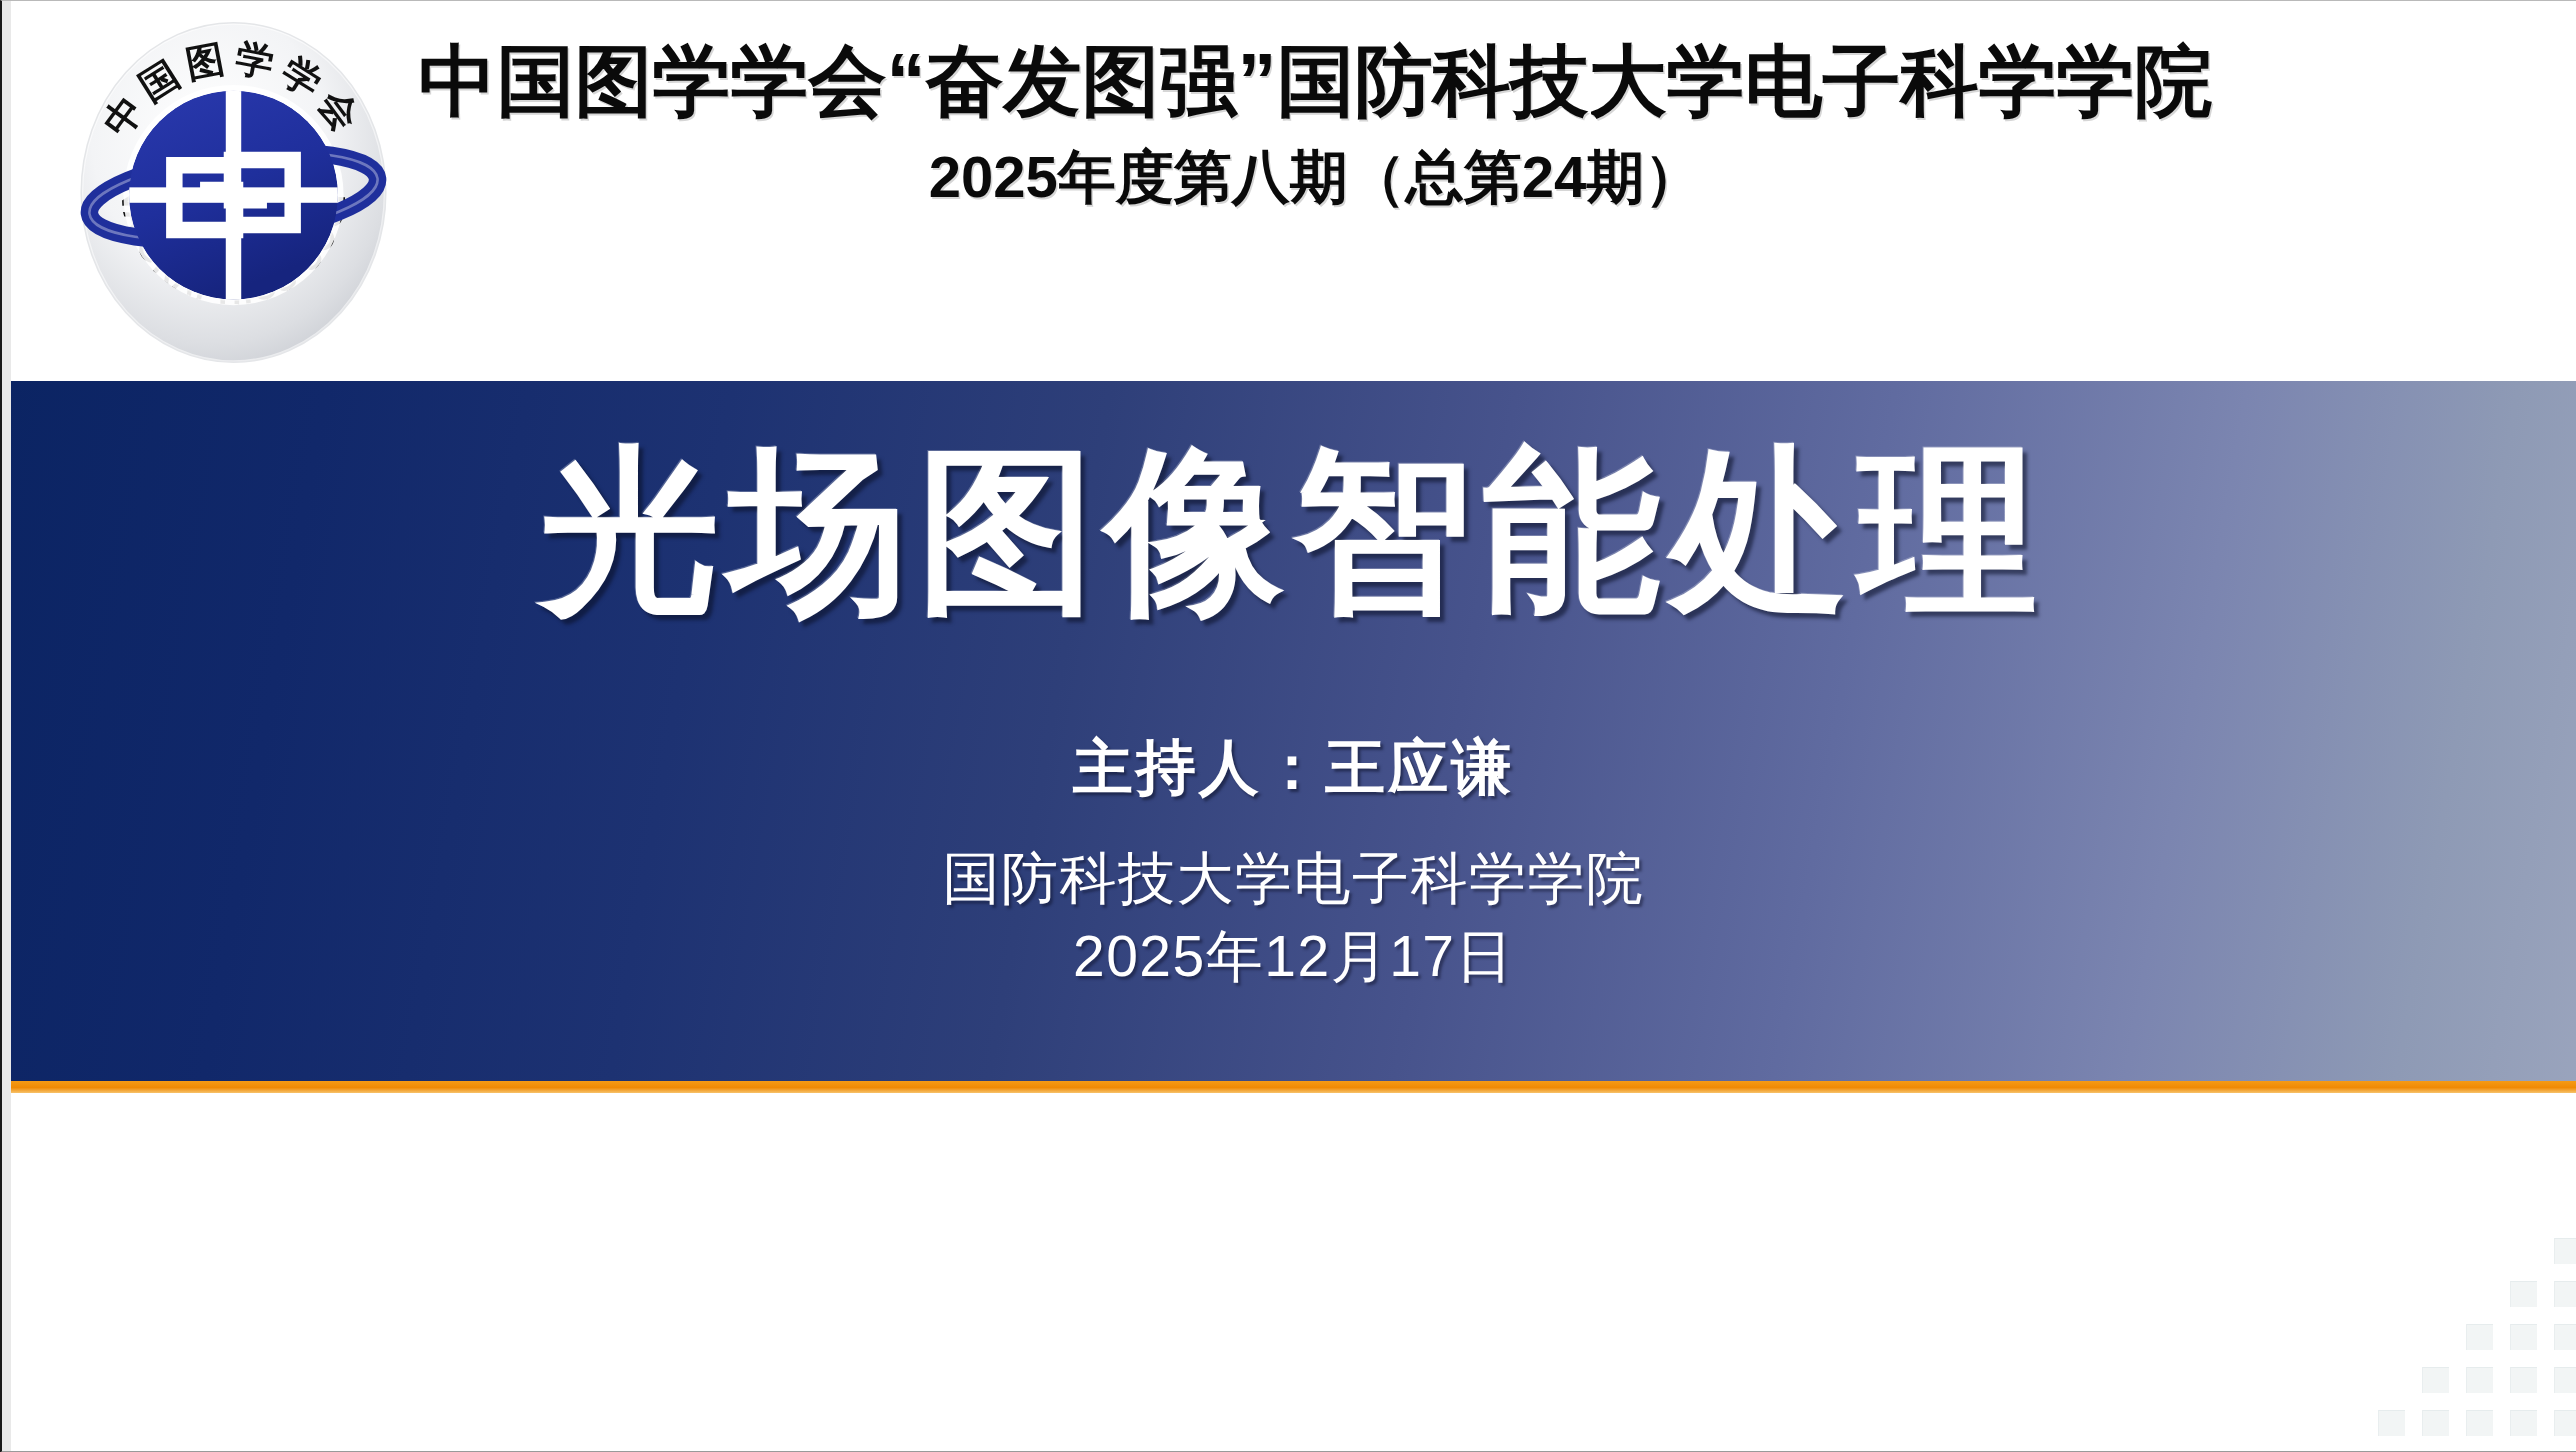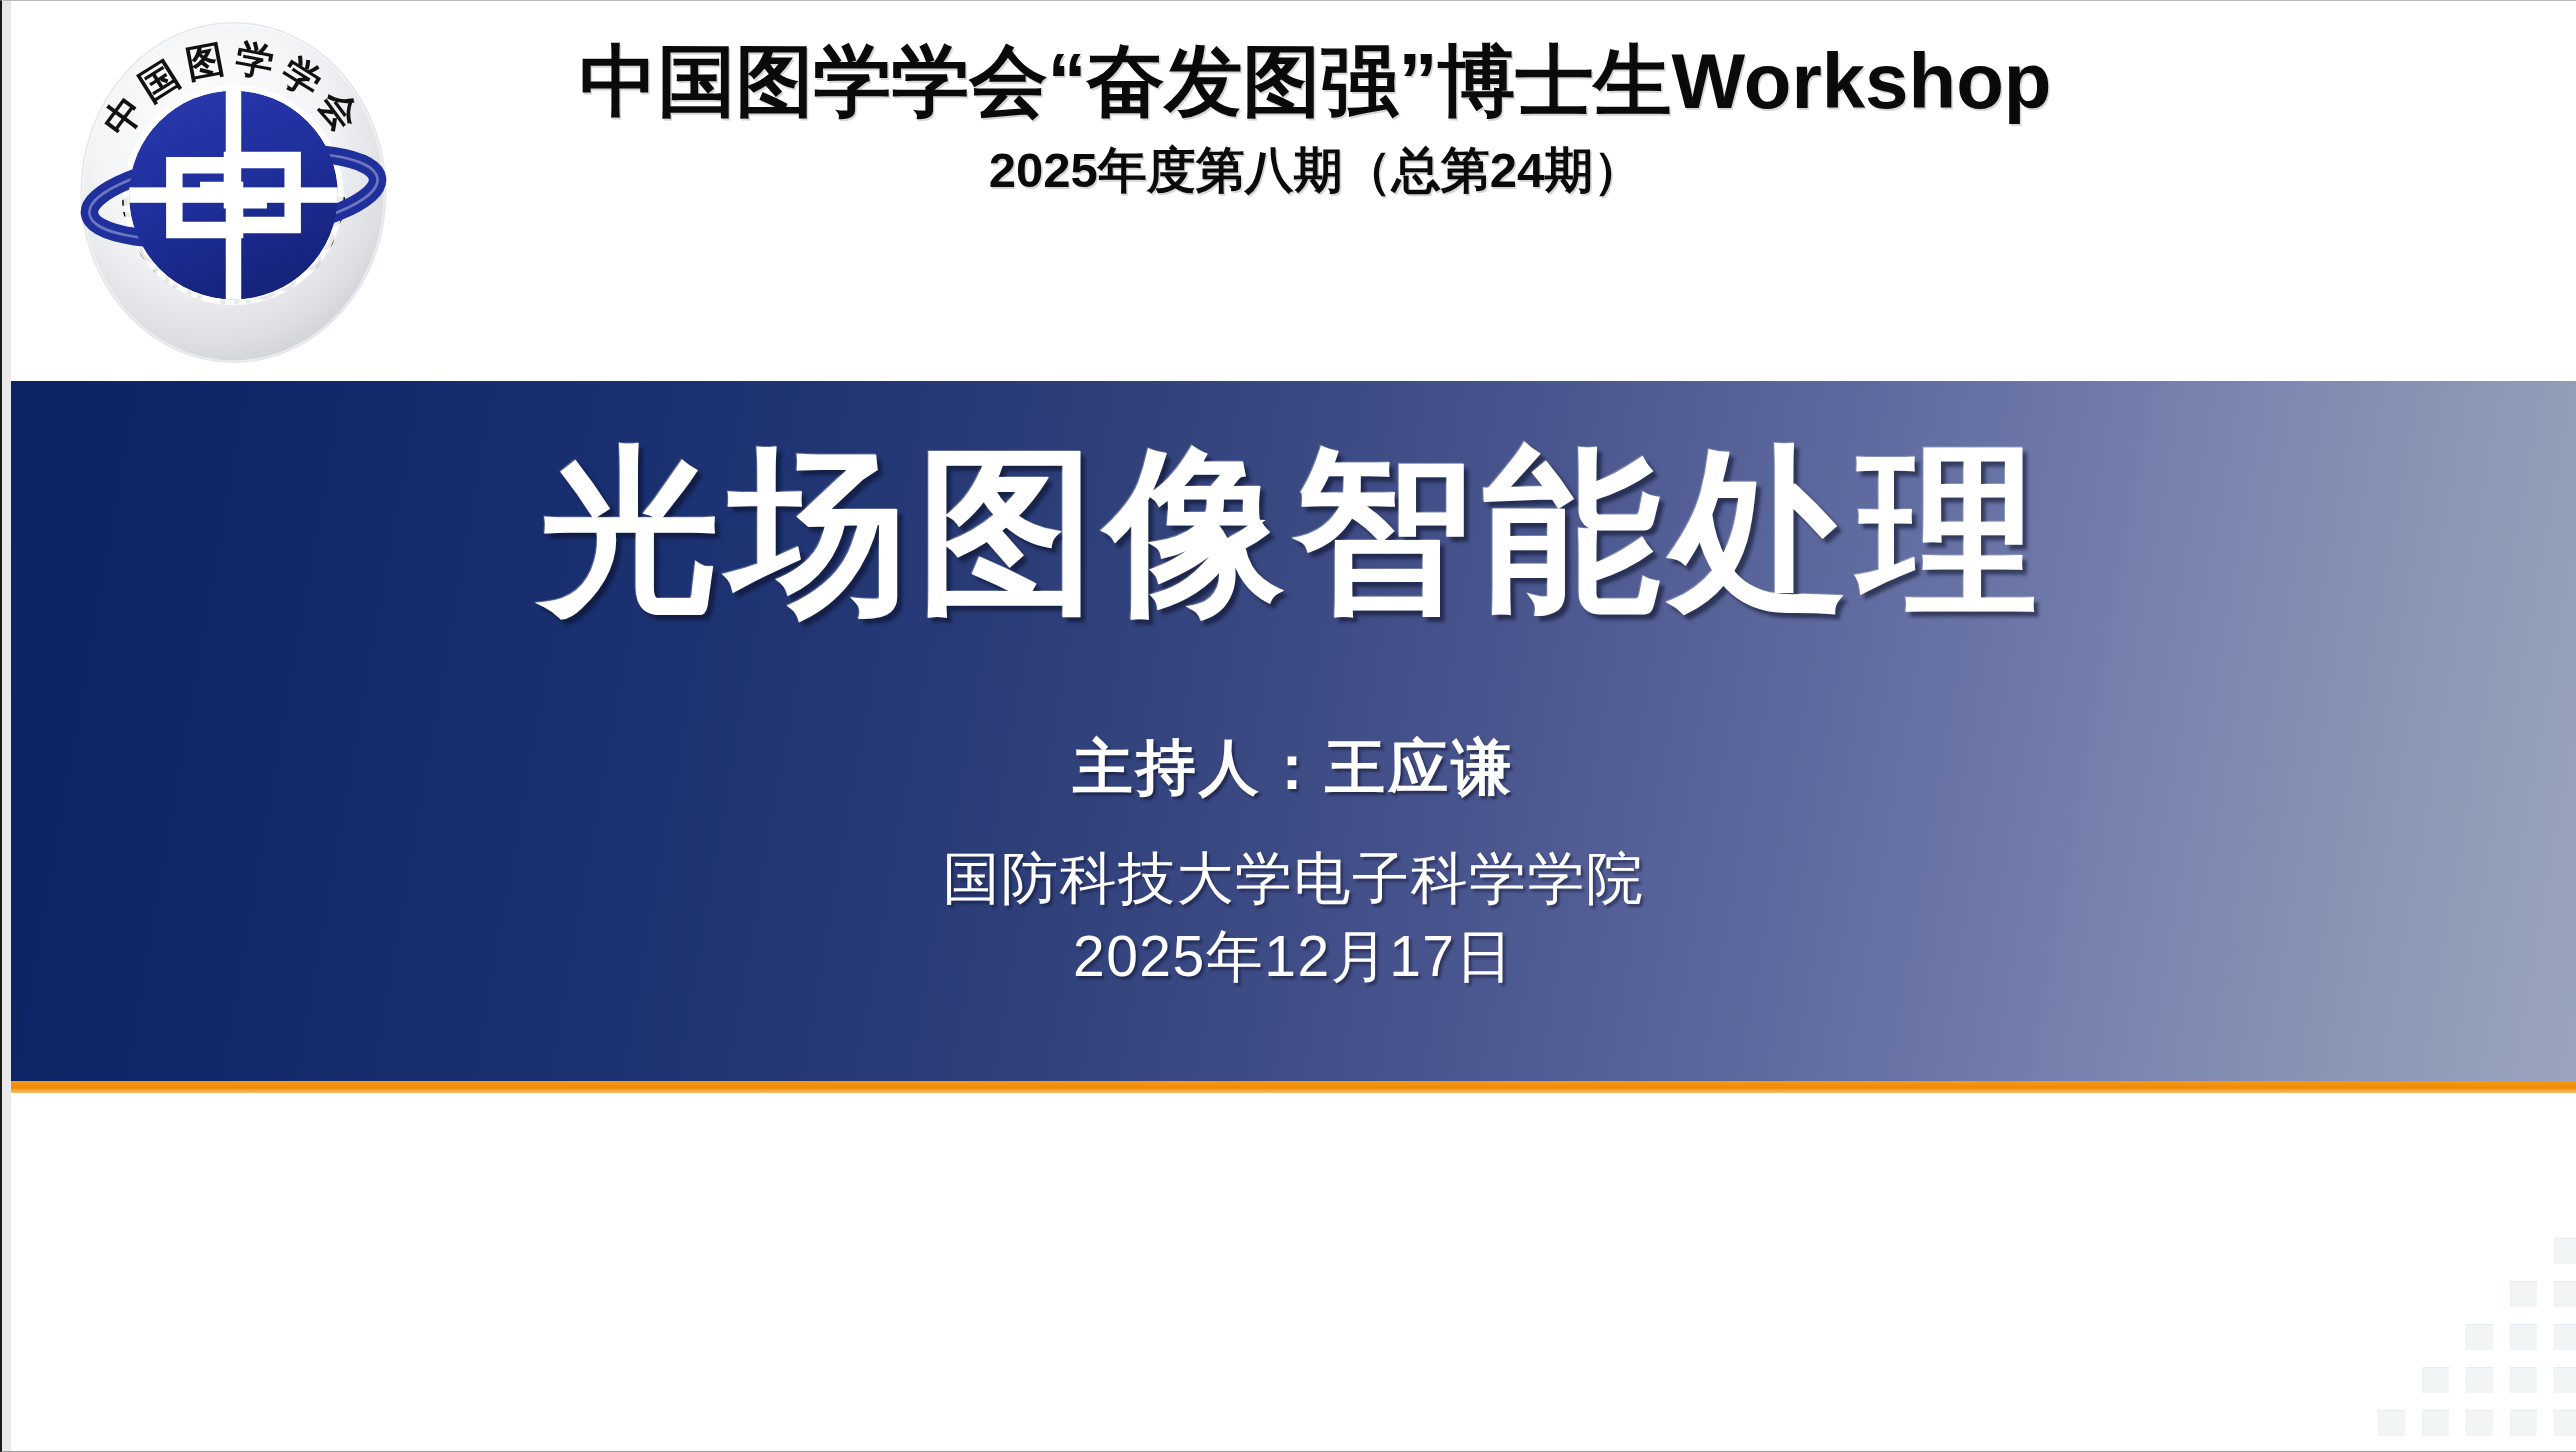--- a/index.html
+++ b/index.html
@@ -63,21 +63,21 @@
     font-weight: bold;
     letter-spacing: 0px;
     text-shadow: 1.5px 1.5px 0 rgba(120,120,120,0.30);
     white-space: nowrap;
   }
   #hdr1 {
     font-size: 78px;
     line-height: 1.28;
   }
   #hdr2 {
-    font-size: 49px;
+    font-size: 58px;
     line-height: 1.30;
     margin-top: 7.2px;
   }
 
   
   #band {
     position: absolute;
     left: 0;
     top: 380px;
     width: 100%;
@@ -254,21 +254,21 @@
           <circle cx="345" cy="350" r="203" fill="url(#blueG)"></circle>
           <rect x="330" y="130" width="30" height="440" fill="#ffffff"></rect>
           <rect x="130" y="335" width="440" height="30" fill="#ffffff"></rect>
           <path d="M 214,276 h 118 v 32 H 246 v 94 h 86 v -46 h -52 v -32 h 84 v 110 H 214 Z" fill="#ffffff"></path>
           <path d="M 476,424 H 358 v -32 h 86 v -94 h -86 v 46 h 52 v 32 h -84 v -110 h 150 Z" fill="#ffffff"></path>
         </g>
       </svg>
     </div>
 
     <div id="header-text">
-      <div id="hdr1" class="hdr-line">中国图学学会“奋发图强”博士生Workshop</div>
+      <div id="hdr1" class="hdr-line">中国图学学会“奋发图强”国防科技大学电子科学学院</div>
       <div id="hdr2" class="hdr-line">2025年度第八期（总第24期）</div>
     </div>
   </div>
 
   <div id="band">
     <div id="band-inner">
       <div id="main-title">光场图像智能处理</div>
       <div id="host">主持人：王应谦</div>
       <div id="affil">国防科技大学电子科学学院</div>
       <div id="date">2025年12月17日</div>

